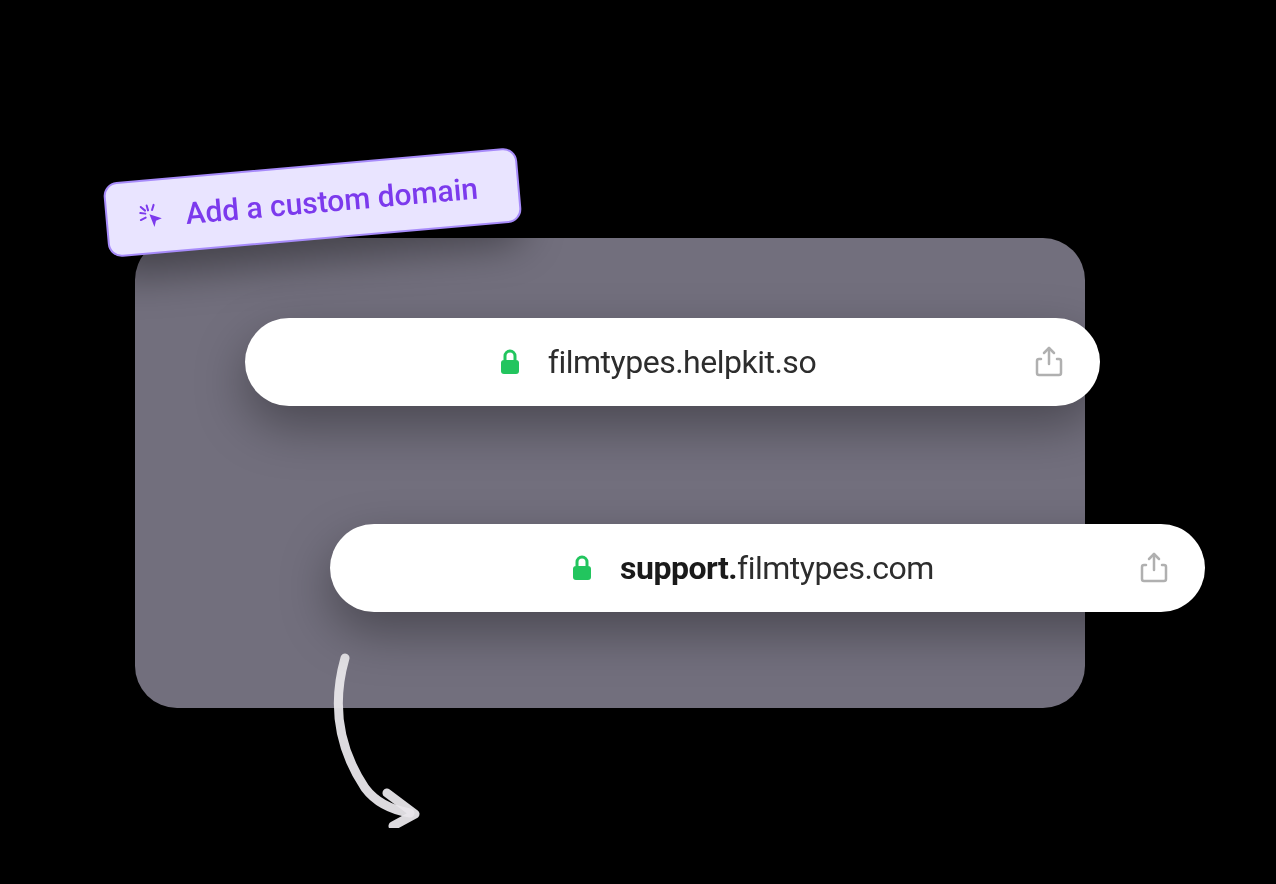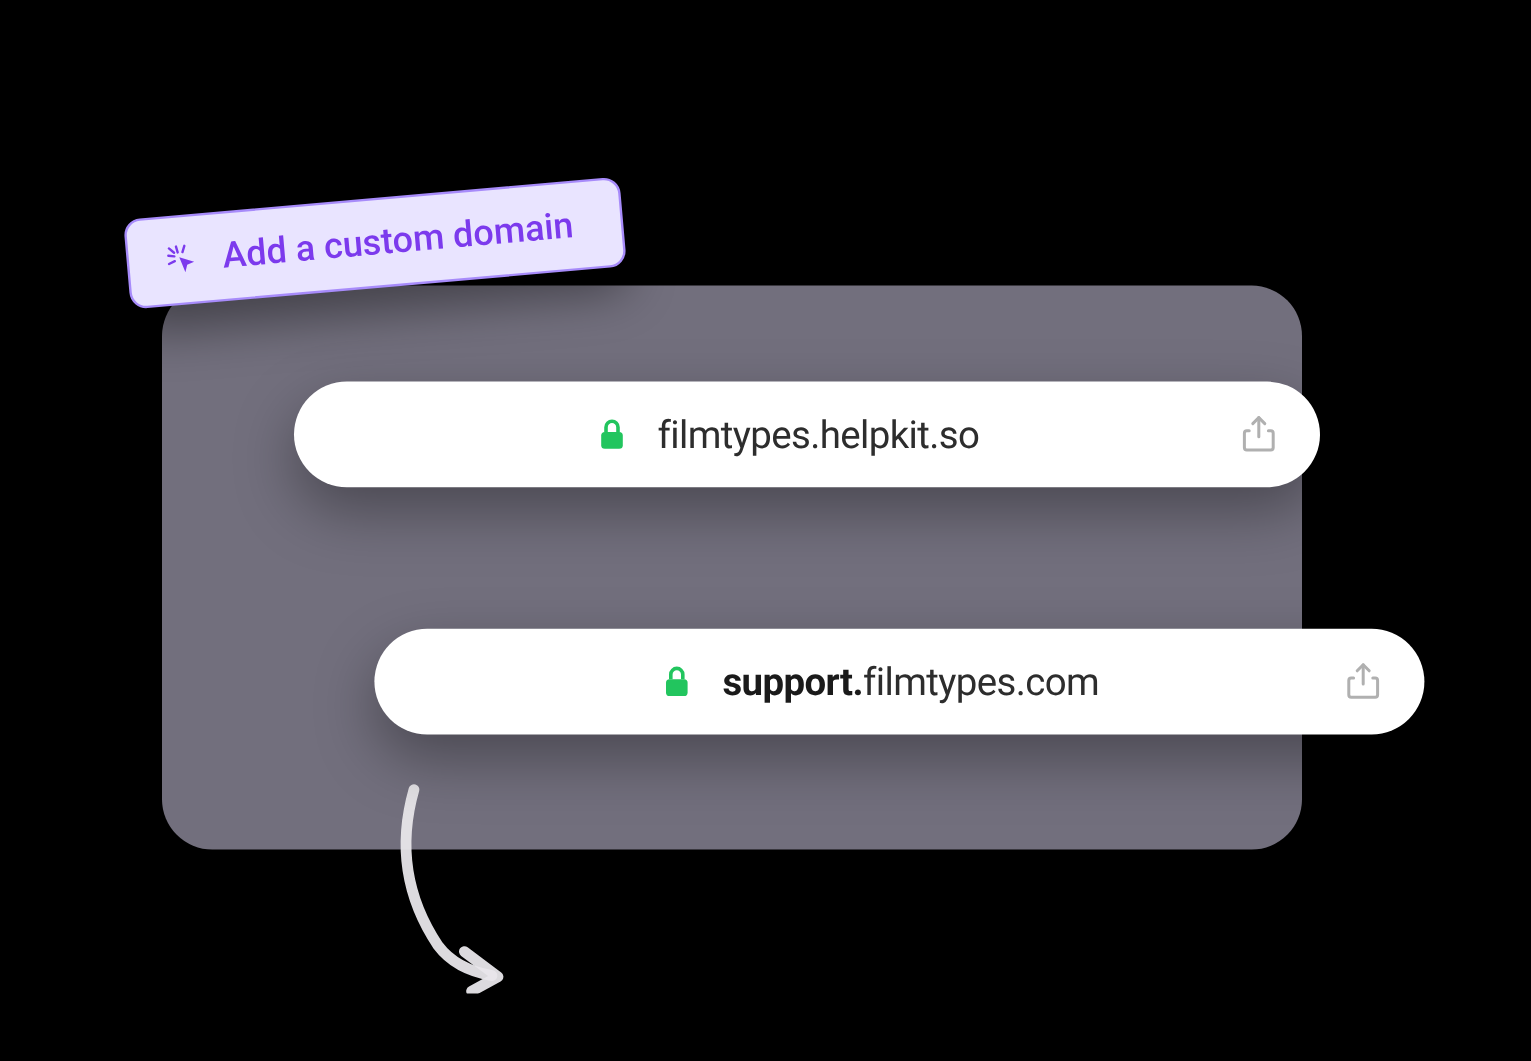--- a/index.html
+++ b/index.html
@@ -67,21 +67,21 @@
       box-shadow: 0 20px 50px rgba(0,0,0,0.35);
     }
     
     .bar-1 {
       left: 245px;
       top: 318px;
       width: 855px;
     }
     
     .bar-2 {
-      left: 312px;
+      left: 330px;
       top: 524px;
       width: 875px;
     }
     
     .bar-content {
       flex: 1;
       display: flex;
       align-items: center;
       justify-content: center;
       gap: 27px;

